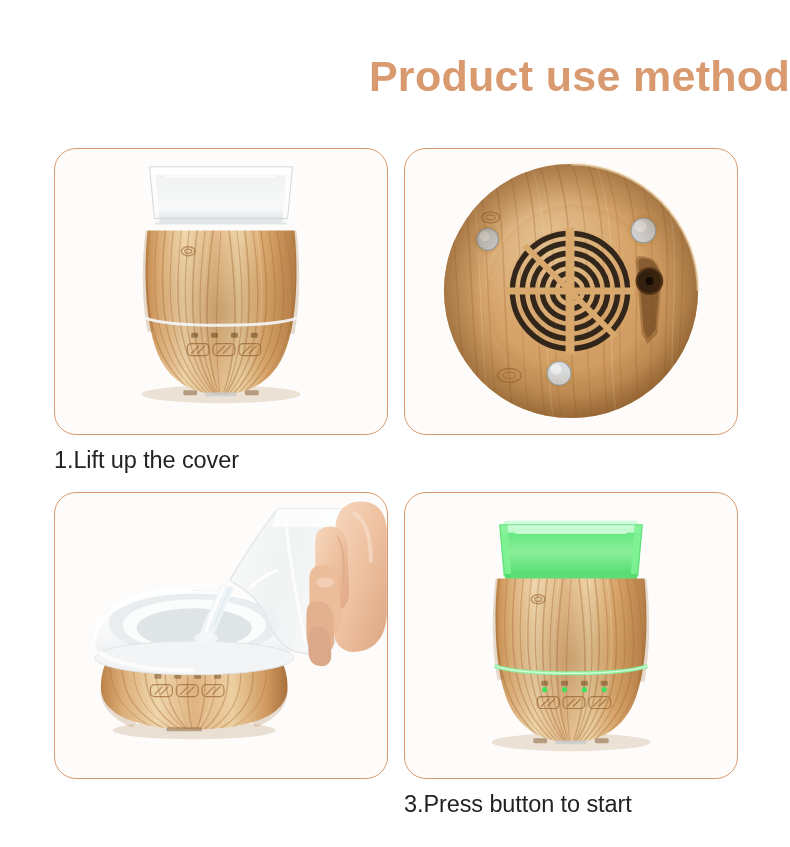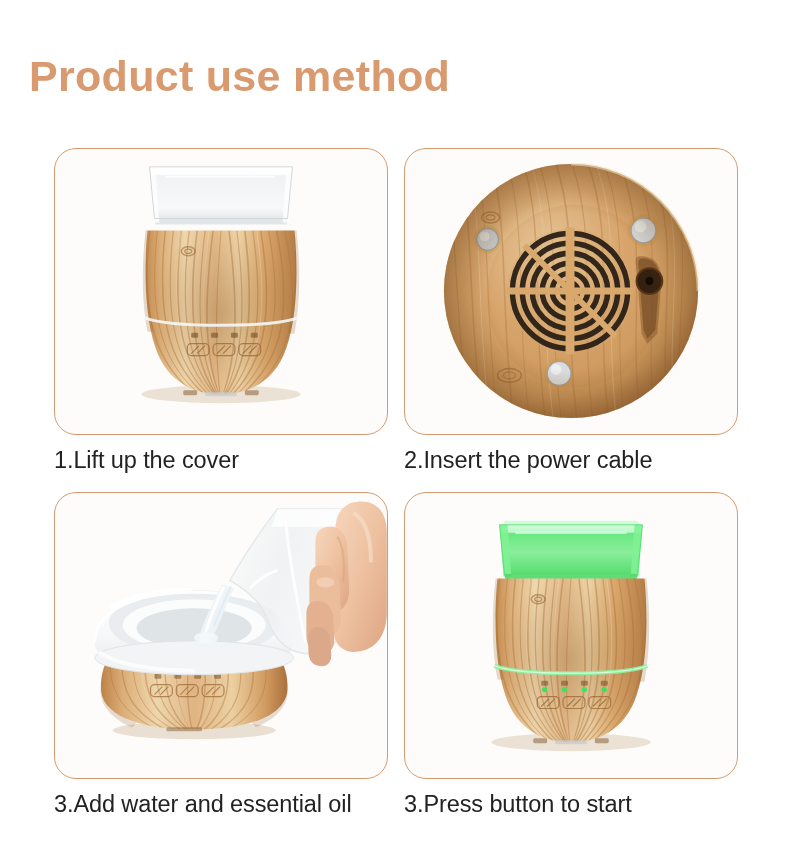--- a/index.html
+++ b/index.html
@@ -18,21 +18,21 @@
     height: 847px;
     background: #ffffff;
   }
 
   
   .title {
     position: absolute;
     top: 52px;
     left: 0;
     width: 790px;
-    text-align: left;
+    text-align: right;
     font-size: 43px;
     font-weight: bold;
     letter-spacing: 0.3px;
     color: #d89a6e;
     font-family: "Liberation Sans", sans-serif;
     padding-left: 29px;
   }
 
   
   .grid {
@@ -295,21 +295,20 @@
               <circle cx="246" cy="133" r="13" fill="none" stroke="#553418" stroke-width="2"></circle>
               <circle cx="246" cy="133" r="4" fill="#120a04"></circle>
             </g>
 
             <circle cx="167" cy="143" r="128" fill="url(#vign2)"></circle>
             <circle cx="167" cy="143" r="128" fill="none" stroke="#a2防" opacity="0"></circle>
             <path d="M167,15 A128,128 0 0,1 295,143" fill="none" stroke="#f6e2bd" stroke-width="3" opacity="0.55"></path>
           </svg>
         </div>
       </div>
-      <div class="caption">2.Insert the power cable</div>
     </div>
 
     <div class="step">
       <div class="card">
         <div class="art">
           <svg viewBox="0 0 334 287" xmlns="http://www.w3.org/2000/svg">
             <defs>
               <linearGradient id="w3" x1="0" y1="0" x2="1" y2="0">
                 <stop offset="0" stop-color="#bc8348"></stop>
                 <stop offset="0.12" stop-color="#dcae78"></stop>
@@ -427,21 +426,20 @@
               <path d="M260,136 C268,132 276,138 277,148 L278,162 C279,172 272,176 265,174
                        C257,172 255,166 255,158 L255,150 C255,142 256,139 260,136 Z" fill="#dba88a"></path>
 
               <path d="M284,44 C290,52 292,70 290,90" fill="none" stroke="#d69f7c" stroke-width="2" opacity="0.5"></path>
               <path d="M300,20 C312,26 318,44 318,70" fill="none" stroke="#f7e1cf" stroke-width="4" opacity="0.6"></path>
               <ellipse cx="272" cy="90" rx="9" ry="5" fill="#f7ddc8" opacity="0.55"></ellipse>
             </g>
           </svg>
         </div>
       </div>
-      <div class="caption">3.Add water and essential oil</div>
     </div>
 
     <div class="step">
       <div class="card">
         <div class="art">
           <svg viewBox="0 0 334 287" xmlns="http://www.w3.org/2000/svg">
             <defs>
               <linearGradient id="w4" x1="0" y1="0" x2="1" y2="0">
                 <stop offset="0" stop-color="#c58c4e"></stop>
                 <stop offset="0.10" stop-color="#dcae78"></stop>

